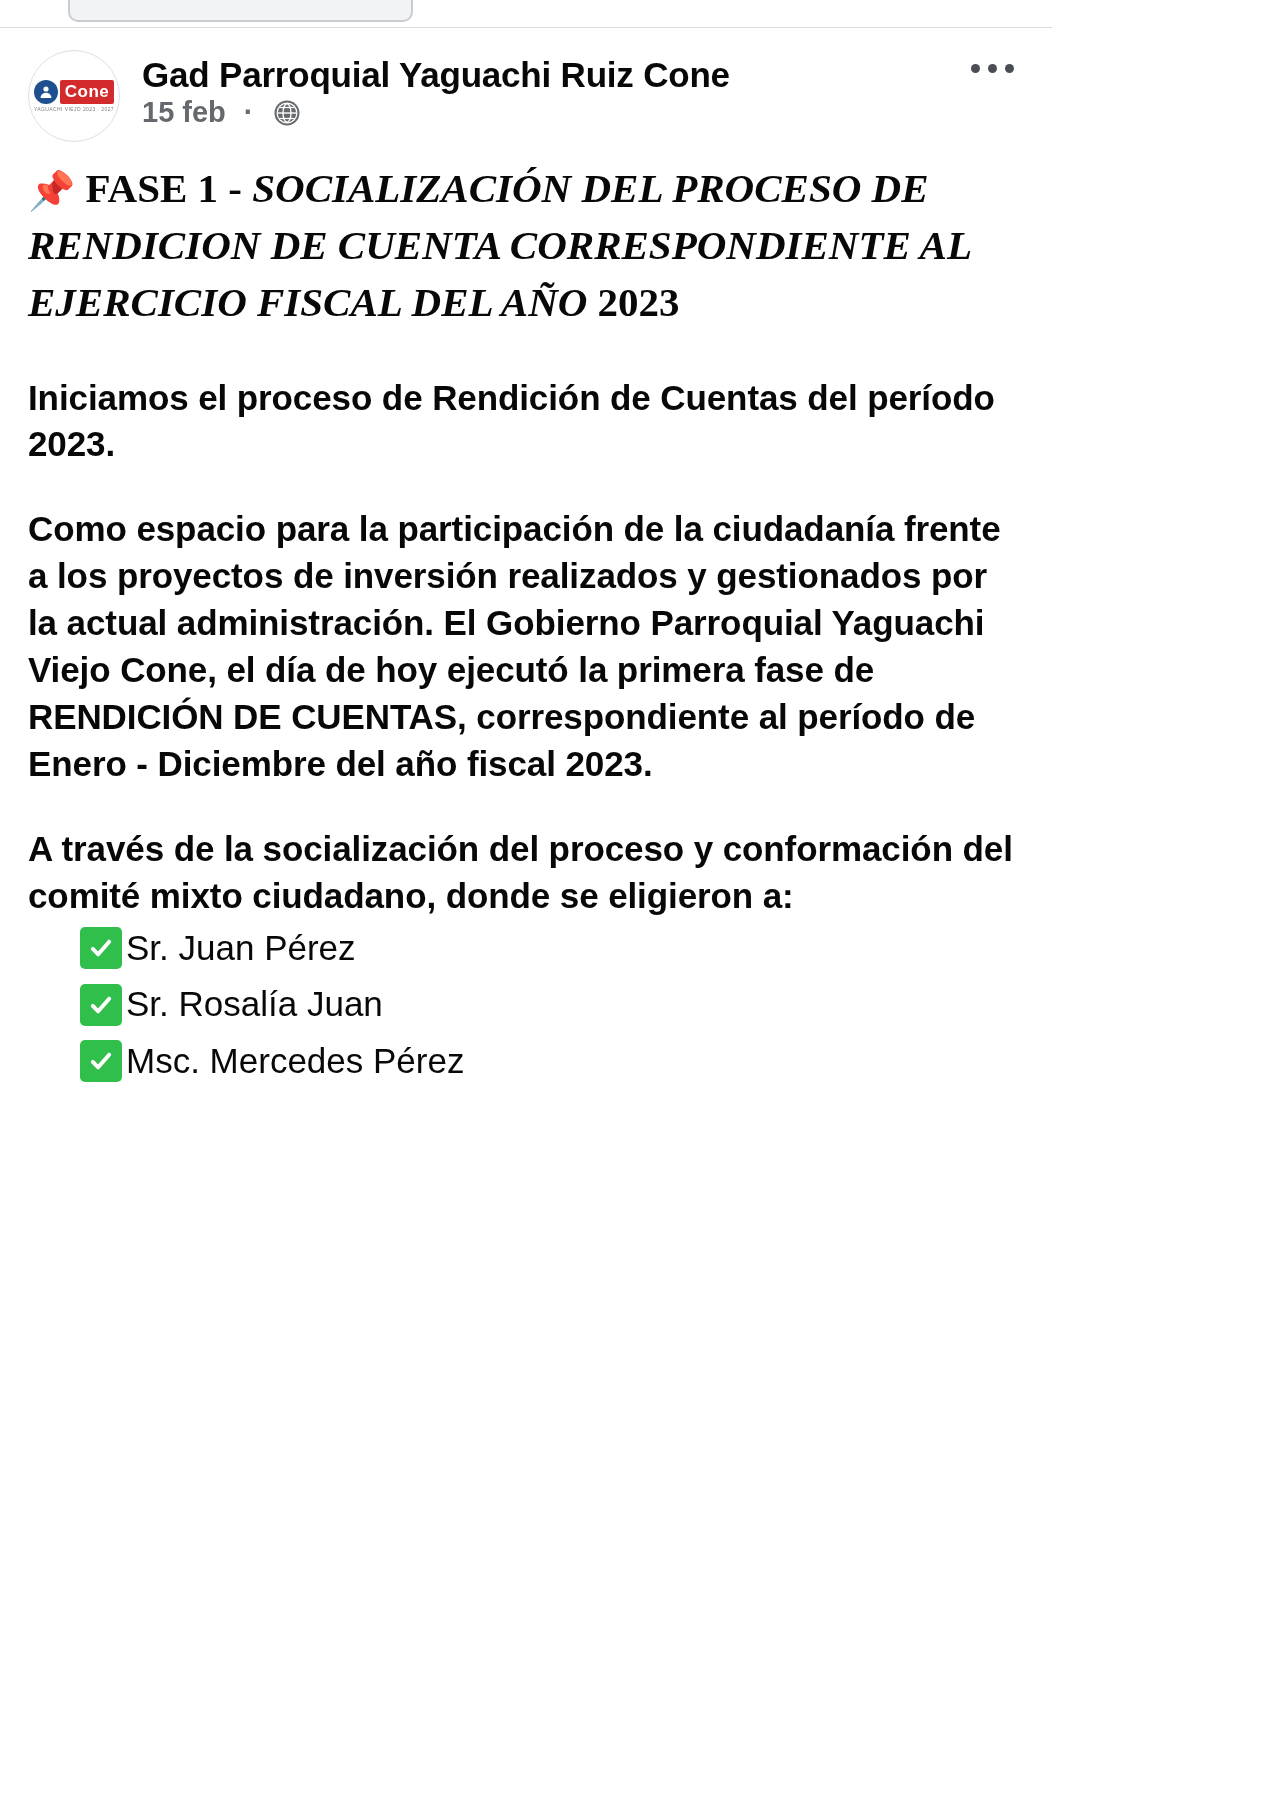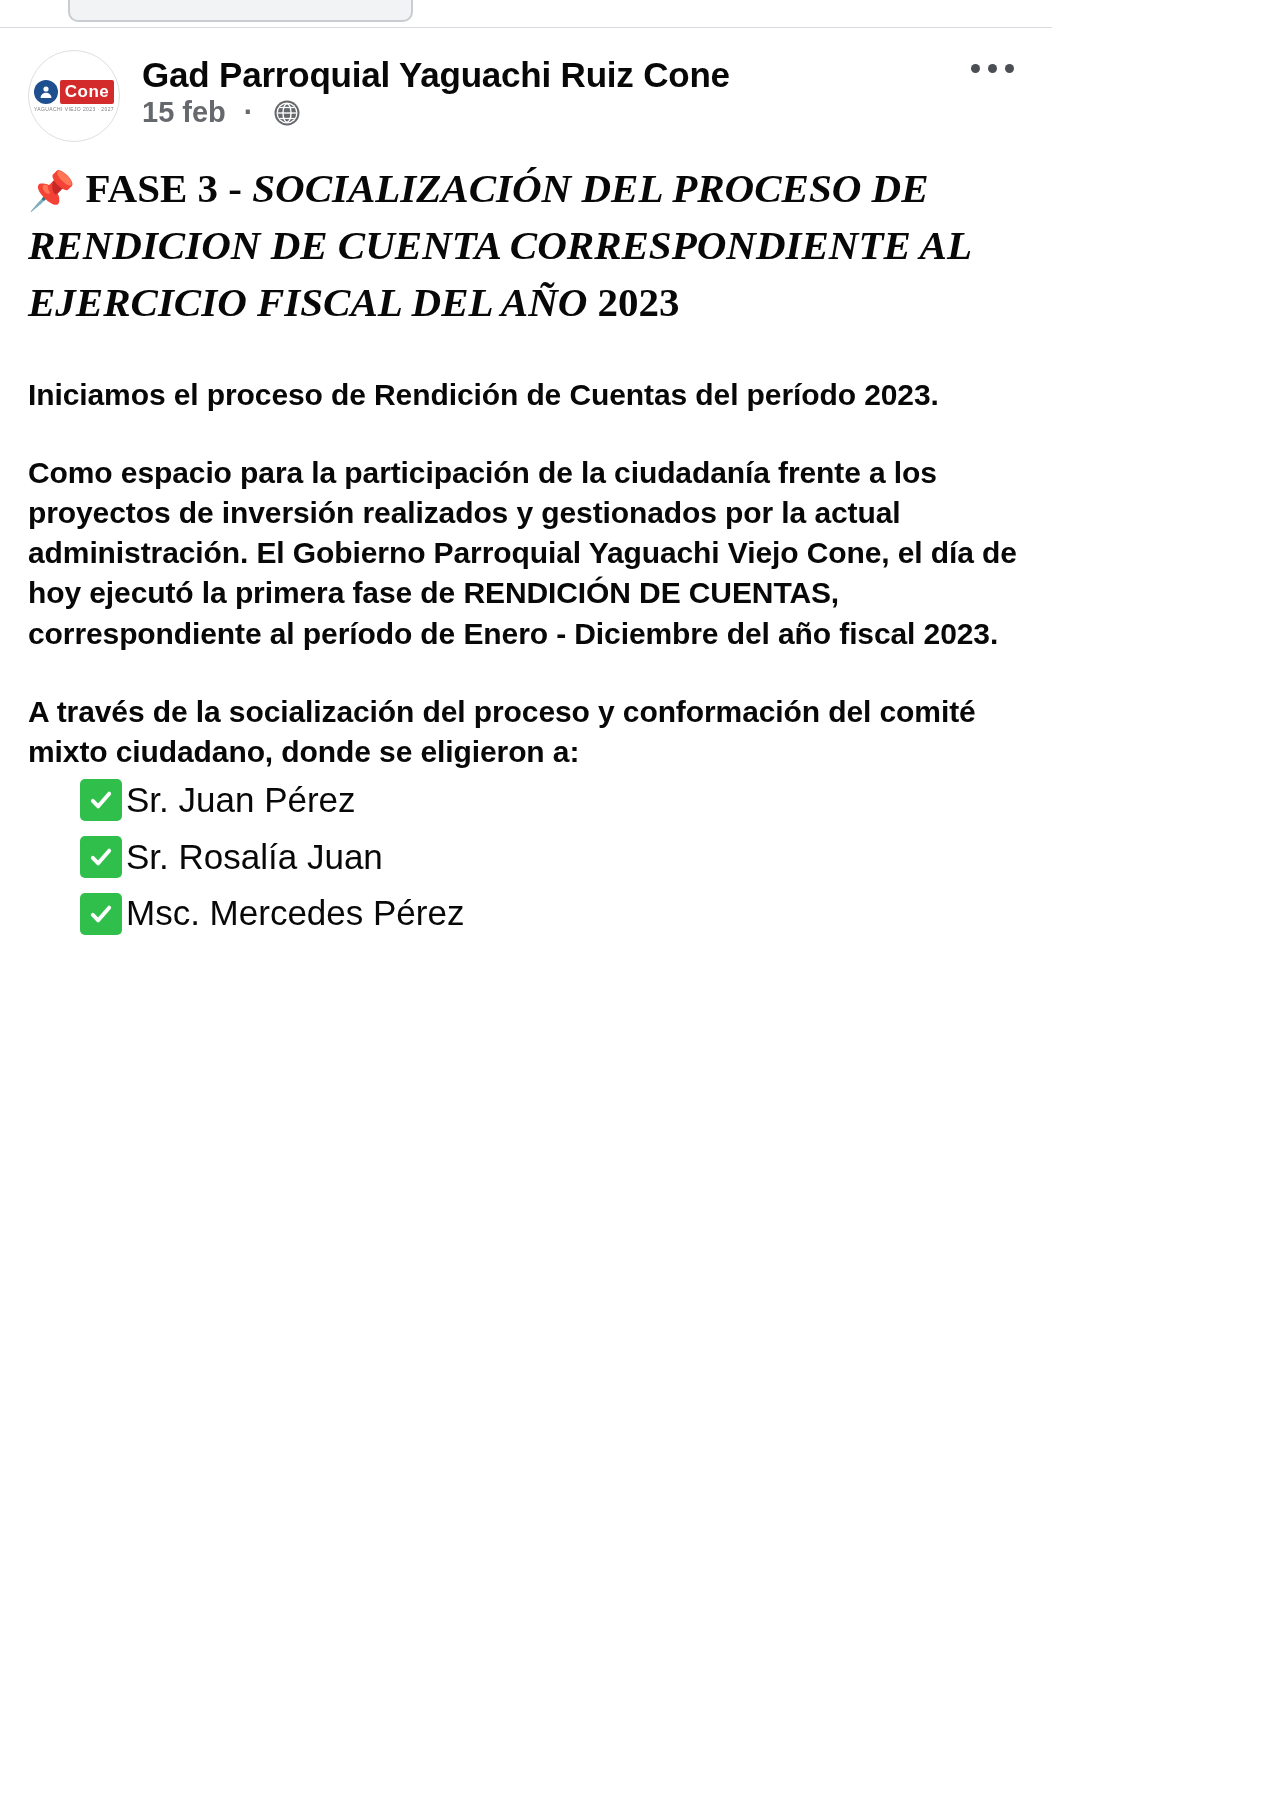--- a/index.html
+++ b/index.html
@@ -184,21 +184,21 @@
     font-family: "DejaVu Sans", sans-serif;
     font-size: 38px;
     vertical-align: -2px;
   }
   .headline .ital {
     font-style: italic;
     text-align: center;
   }
 
   .para {
-    font-size: 30px;
+    font-size: 35px;
     line-height: 1.34;
     font-weight: 700;
     color: #080809;
     margin: 0;
     letter-spacing: -0.1px;
   }
   .gap { height: 38px; }
 
   .check-list {
     margin: 0;
@@ -280,21 +280,21 @@
           <i></i>
       </span>
     </div>
 
   </div>
 
   <div class="post-body">
 
     <p class="headline">
       <span class="pin">📌</span>
-      <span>FASE 3 - </span><span class="ital">SOCIALIZACIÓN DEL PROCESO DE RENDICION DE CUENTA CORRESPONDIENTE AL EJERCICIO FISCAL DEL AÑO </span><span>2023</span>
+      <span>FASE 1 - </span><span class="ital">SOCIALIZACIÓN DEL PROCESO DE RENDICION DE CUENTA CORRESPONDIENTE AL EJERCICIO FISCAL DEL AÑO </span><span>2023</span>
     </p>
 
     <div class="gap"></div>
 
     <p class="para">Iniciamos el proceso de Rendición de Cuentas del período 2023.</p>
 
     <div class="gap"></div>
 
     <p class="para">Como espacio para la participación de la ciudadanía frente a los proyectos de inversión realizados y gestionados por la actual administración. El Gobierno Parroquial Yaguachi Viejo Cone, el día de hoy ejecutó la primera fase de RENDICIÓN DE CUENTAS, correspondiente al período de Enero - Diciembre del año fiscal 2023.</p>
 

